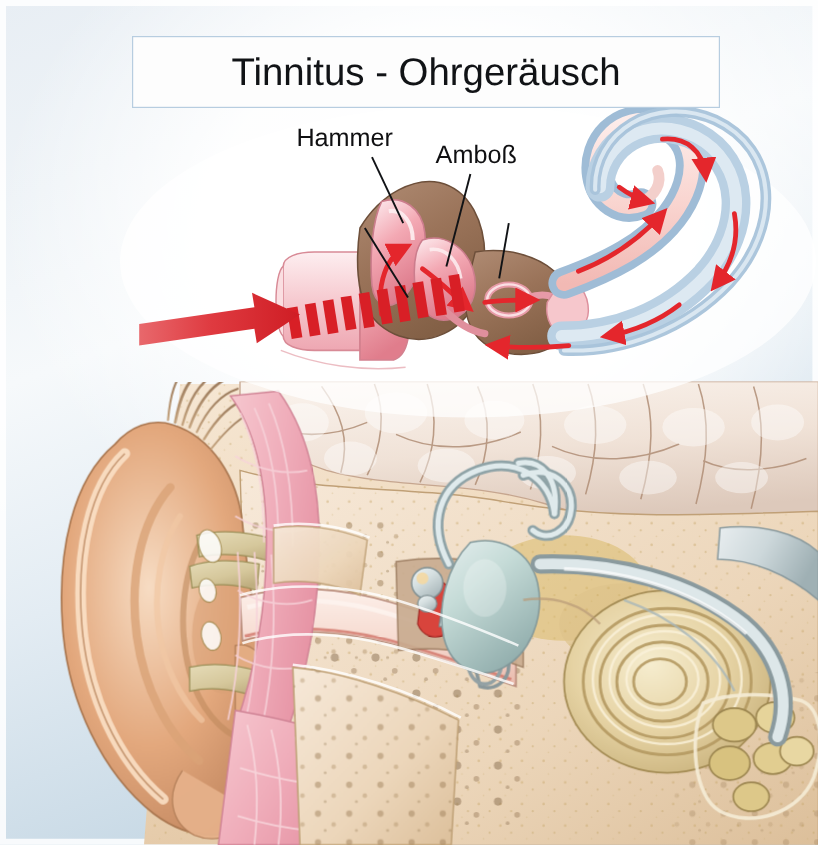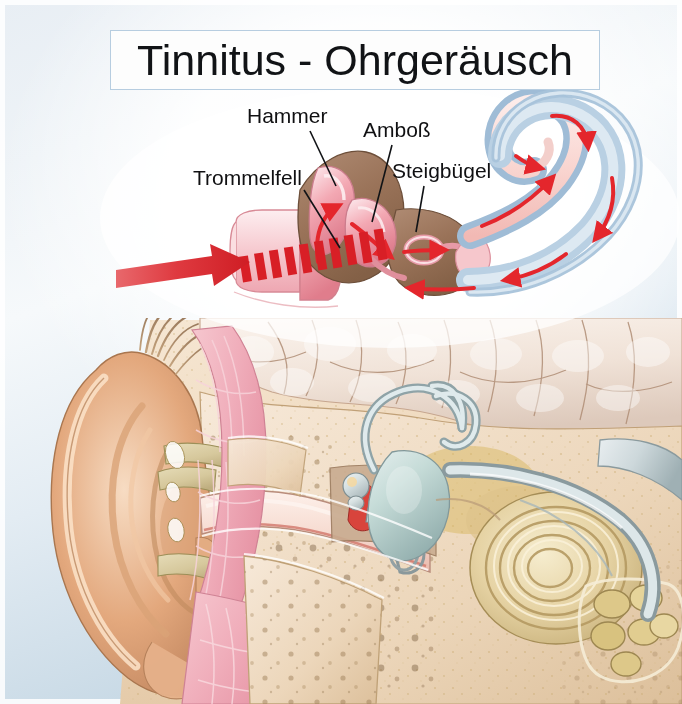--- a/index.html
+++ b/index.html
@@ -42,21 +42,21 @@
     height: 60px;
     background: #fdfdfd;
     border: 1px solid #b7cde0;
     box-sizing: border-box;
     display: flex;
     align-items: center;
     justify-content: center;
   }
   #title-text {
     font-family: "Liberation Sans", sans-serif;
-    font-size: 43px;
+    font-size: 32px;
     font-weight: 400;
     color: #111316;
     letter-spacing: 0px;
     white-space: nowrap;
     line-height: 1;
   }
   
   .anno-label {
     position: absolute;
     font-family: "Liberation Sans", sans-serif;
@@ -518,21 +518,19 @@
       <line x1="310" y1="131" x2="336" y2="186"></line>
       <line x1="392" y1="145" x2="372" y2="222"></line>
       <line x1="424" y1="186" x2="416" y2="232"></line>
       <line x1="304" y1="190" x2="340" y2="248"></line>
     </g>
   </svg>
 
   <div id="labels-layer" style="position:absolute;left:0;top:0;width:682px;height:704px;">
     <div class="anno-label" id="lbl-hammer">Hammer</div>
     <div class="anno-label" id="lbl-ambos">Amboß</div>
-    <div class="anno-label" id="lbl-steig">Steigbügel</div>
-    <div class="anno-label" id="lbl-tromm">Trommelfell</div>
   </div>
 
   <div id="title-box">
     <span id="title-text">Tinnitus - Ohrgeräusch</span>
   </div>
 
 </div>
 
 </body></html>

